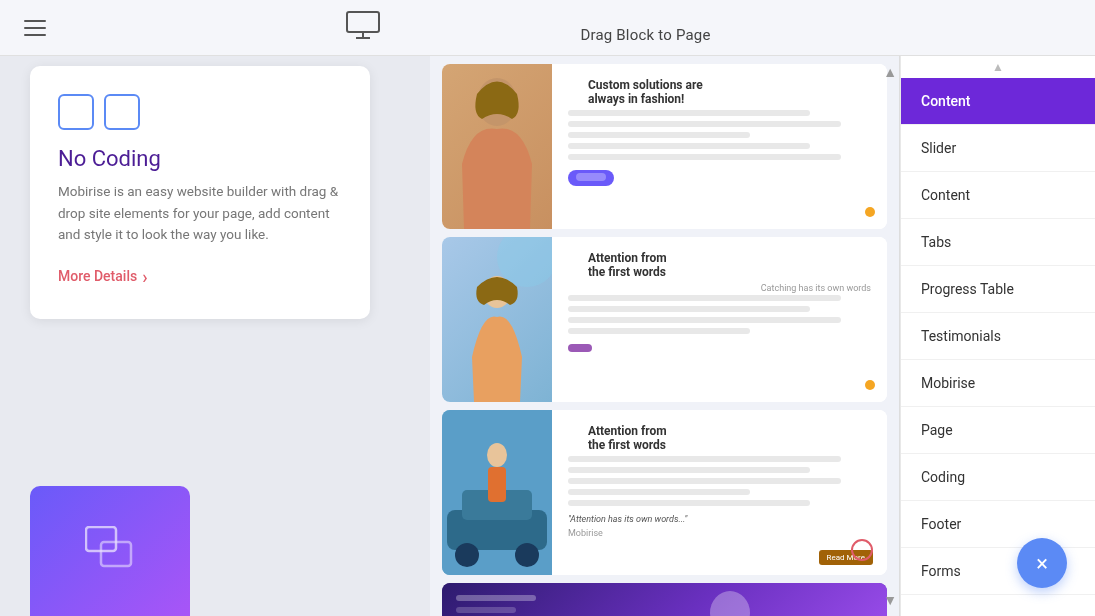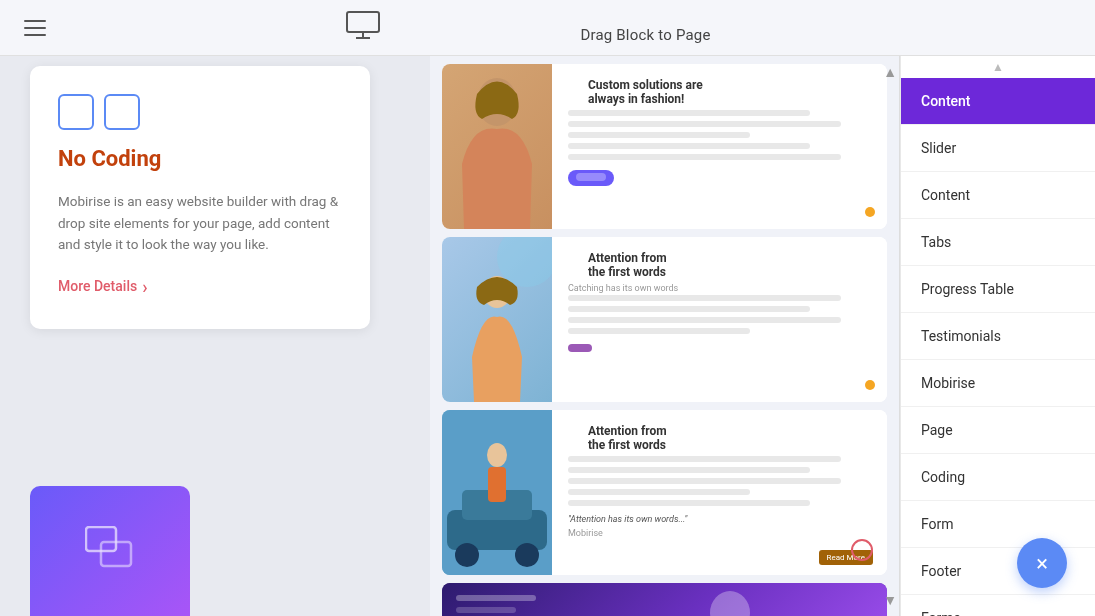--- a/index.html
+++ b/index.html
@@ -83,23 +83,23 @@
       margin-bottom: 16px;
     }
     .icon-box {
       width: 36px;
       height: 36px;
       border: 2px solid #5b8af5;
       border-radius: 6px;
     }
     .feature-title {
       font-size: 22px;
-      font-weight: 700;
-      color: #c2410c;
-      margin-bottom: 20px;
+      font-weight: 400;
+      color: #4c1d95;
+      margin-bottom: 10px;
     }
     .feature-text {
       font-size: 13.5px;
       color: #777;
       line-height: 1.6;
       margin-bottom: 20px;
     }
     .more-details-link {
       color: #e05c6a;
       font-size: 14px;
@@ -370,21 +370,21 @@
 
             <circle cx="85" cy="20" r="30" fill="#87CEEB" opacity="0.4"></circle>
 
             <ellipse cx="55" cy="55" rx="14" ry="16" fill="#e8c49a"></ellipse>
             <path d="M30 120 Q40 75 55 80 Q70 75 80 120 L78 165 L32 165 Z" fill="#e8a060"></path>
             <path d="M35 50 Q55 30 75 50 Q78 65 68 68 Q55 58 42 68 Q32 65 35 50Z" fill="#8B6914"></path>
           </svg>
         </div>
         <div class="preview-card-content">
           <div class="preview-title">Attention from<br>the first words</div>
-          <div style="font-size:9px;color:#999;margin-bottom:2px;">Catching has its own words</div>
+          <div style="font-size:9px;color:#999;margin-bottom:2px;text-align:right;">Catching has its own words</div>
           <div class="preview-content-lines">
             <div class="preview-line long"></div>
             <div class="preview-line medium"></div>
             <div class="preview-line long"></div>
             <div class="preview-line short"></div>
           </div>
           <div class="preview-badge" style="background:#9b59b6;margin-top:10px;padding:4px 12px;font-size:9px;color:white;">
           </div>
           <div class="preview-dot orange"></div>
         </div>
@@ -452,21 +452,20 @@
 
     <div class="sidebar-item active">Content</div>
     <div class="sidebar-item">Slider</div>
     <div class="sidebar-item">Content</div>
     <div class="sidebar-item">Tabs</div>
     <div class="sidebar-item">Progress Table</div>
     <div class="sidebar-item">Testimonials</div>
     <div class="sidebar-item">Mobirise</div>
     <div class="sidebar-item">Page</div>
     <div class="sidebar-item">Coding</div>
-    <div class="sidebar-item">Form</div>
     <div class="sidebar-item">Footer</div>
     <div class="sidebar-item">Forms</div>
 
   </div>
 
 </div>
 
 <div class="fab-close">
   <span>×</span>
 </div>

